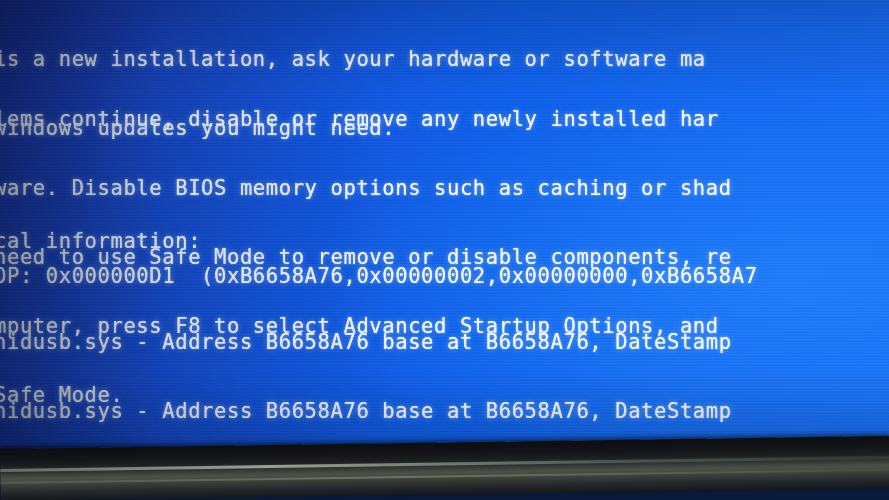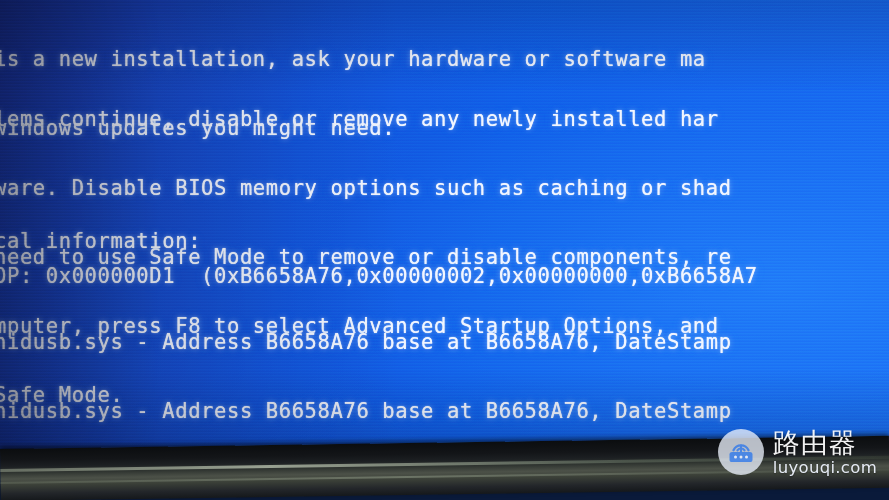--- a/index.html
+++ b/index.html
@@ -224,31 +224,14 @@
 
     <div class="vignette"></div>
     <div class="scanlines"></div>
   </div>
 
   <div id="bezel">
     <div id="bezel-hilite"></div>
     <div id="bezel-lowhilite"></div>
   </div>
 
-  <div id="watermark">
-    <div id="wm-badge">
-      <svg width="30" height="30" viewBox="0 0 30 30" aria-hidden="true">
-        <rect x="3.5" y="15" width="23" height="10" rx="2.6" fill="#4f8ef0"></rect>
-        <circle cx="9.5" cy="20" r="1.5" fill="#eef4ff"></circle>
-        <circle cx="15" cy="20" r="1.5" fill="#eef4ff"></circle>
-        <circle cx="20.5" cy="20" r="1.5" fill="#eef4ff"></circle>
-        <path d="M7.5 13.2 A8.2 8.2 0 0 1 22.5 13.2" fill="none" stroke="#4f8ef0" stroke-width="2.3" stroke-linecap="round"></path>
-        <path d="M11.4 13.4 A4.3 4.3 0 0 1 18.6 13.4" fill="none" stroke="#4f8ef0" stroke-width="2.1" stroke-linecap="round"></path>
-        <line x1="15" y1="8.5" x2="15" y2="15" stroke="#4f8ef0" stroke-width="2.1" stroke-linecap="round"></line>
-      </svg>
-    </div>
-    <div id="wm-text">
-      <span id="wm-cn">路由器</span>
-      <span id="wm-url">luyouqi.com</span>
-    </div>
-  </div>
 
 </div>
 
 </body></html>

